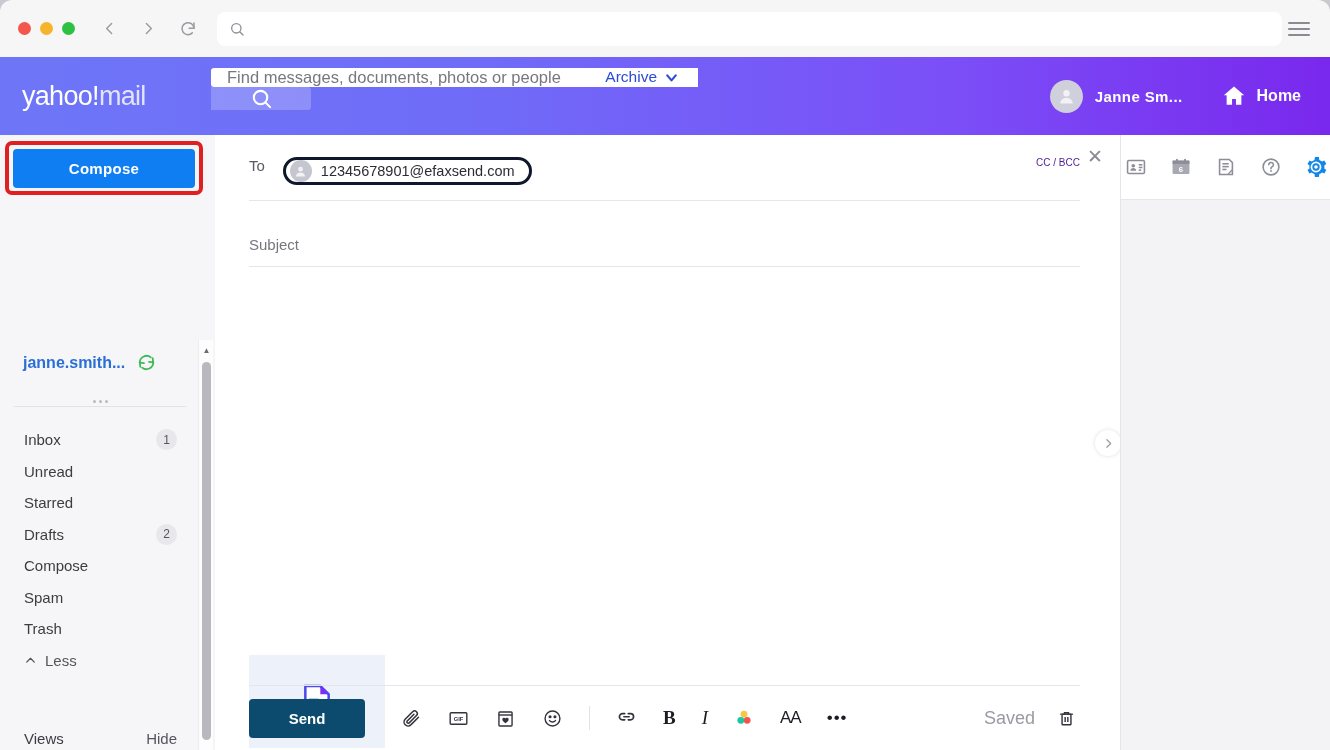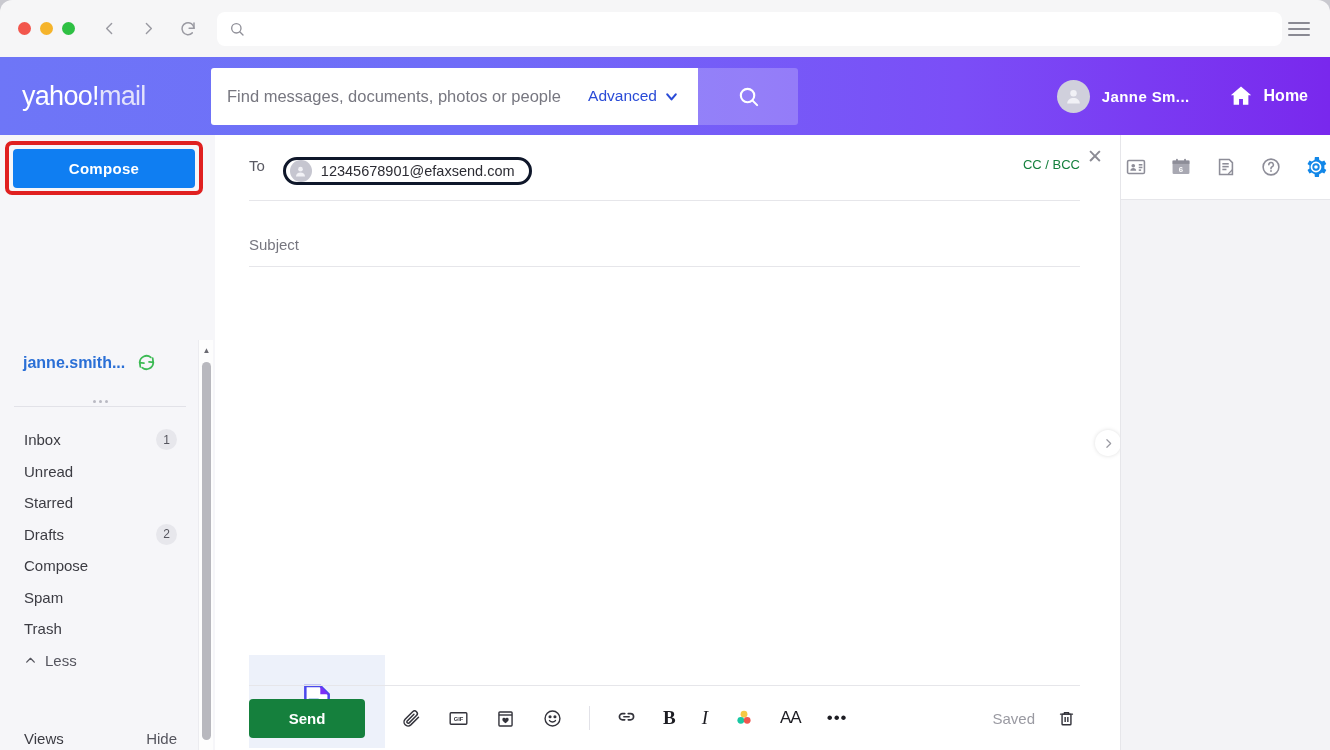--- a/index.html
+++ b/index.html
@@ -47,42 +47,42 @@
     display: flex; align-items: center;
   }
   .logo {
     margin-left: 22px; width: 180px;
     font-size: 27px; font-weight: normal; letter-spacing: -0.7px;
     color: #fff;
   }
   .logo .bang { color: #fff; }
   .logo .mail { color: #e3e3fb; }
 
-  .searchwrap { display: flex; margin-left: 9px; height: 57px; }
+  .searchwrap { display: flex; margin-left: 9px; height: 57px; flex-direction: column; }
   .searchbox {
     width: 487px; background: #fff;
     display: flex; align-items: center;
     border-top-left-radius: 3px; border-bottom-left-radius: 3px;
   }
   .searchbox .ph {
     flex: 1; padding-left: 16px;
     font-size: 16.5px; color: #777780;
   }
   .adv {
     font-size: 15.5px; color: #2a4bd7;
     padding-right: 6px;
   }
   .chev { padding-right: 18px; color: #2a4bd7; display: flex; align-items: center; }
   .searchbtn {
     width: 100px; background: rgba(255,255,255,0.22);
     display: flex; align-items: center; justify-content: center;
     border-top-right-radius: 3px; border-bottom-right-radius: 3px;
   }
 
-  .header-right { margin-left: auto; display: flex; align-items: center; margin-right: 22px; }
+  .header-right { margin-left: auto; display: flex; align-items: center; margin-right: 29px; }
   .avatar-hdr {
     width: 33px; height: 33px; border-radius: 50%;
     background: #d0d0dc; display: flex; align-items: center; justify-content: center;
   }
   .username { color: #fff; font-size: 15px; font-weight: bold; margin-left: 12px; letter-spacing: .4px; }
   .home-item { display: flex; align-items: center; margin-left: 38px; }
   .home-label { color: #fff; font-size: 16px; font-weight: bold; margin-left: 10px; }
 
   
   .sidebar {
@@ -180,21 +180,21 @@
     display: flex; align-items: center;
     padding: 0 14px 0 4px;
     background: #fff;
   }
   .chip-av {
     width: 22px; height: 22px; border-radius: 50%;
     background: #c6c6d0; margin-right: 9px;
     display: flex; align-items: center; justify-content: center;
   }
   .chip-mail { font-size: 14.5px; color: #2c2c33; }
-  .ccbcc { margin-left: auto; font-size: 13px; color: #15803d; }
+  .ccbcc { margin-left: auto; font-size: 10px; color: #4c1d95; }
 
   .subject-row {
     position: absolute; top: 88px; left: 34px;
     width: 831px; height: 44px;
     display: flex; align-items: center;
     border-bottom: 1px solid #e6e6ea;
     font-size: 15px; color: #76767f;
   }
 
   .body-area {
@@ -213,28 +213,28 @@
     position: absolute; bottom: 64px; left: 34px;
     width: 831px; height: 1px; background: #e6e6ea;
   }
   .bottombar {
     position: absolute; bottom: 0; left: 34px;
     width: 831px; height: 64px;
     display: flex; align-items: center;
   }
   .send-btn {
     width: 116px; height: 39px;
-    background: #15803d; border-radius: 4px;
+    background: #0c4a6e; border-radius: 4px;
     color: #fff; font-size: 15px; font-weight: bold;
     display: flex; align-items: center; justify-content: center;
   }
   .tool-group { display: flex; align-items: center; gap: 26px; margin-left: 36px; }
   .tool-sep { width: 1px; height: 24px; background: #e2e2e8; margin-left: 26px; }
   .tool-group2 { display: flex; align-items: center; gap: 26px; margin-left: 26px; }
-  .saved { margin-left: auto; font-size: 15px; color: #9a9aa2; }
+  .saved { margin-left: auto; font-size: 18px; color: #9a9aa2; }
   .trash-ico { margin-left: 22px; margin-right: 4px; }
 
   .collapse-btn {
     position: absolute; top: 430px; left: 1095px;
     width: 26px; height: 26px; border-radius: 50%;
     background: #fff; box-shadow: 0 0 4px rgba(0,0,0,.13);
     display: flex; align-items: center; justify-content: center;
     color: #9a9aa2;
   }
 
@@ -295,21 +295,21 @@
   </div>
 </div>
 
 <div class="yheader">
   <div class="logo">
     <span>yahoo</span><span class="bang">!</span><span class="mail">mail</span>
   </div>
   <div class="searchwrap">
     <div class="searchbox">
       <span class="ph">Find messages, documents, photos or people</span>
-      <span class="adv">Advanced</span>
+      <span class="adv">Archive</span>
       <span class="chev">
         <svg width="17" height="17" viewBox="0 0 24 24" fill="none" stroke="currentColor" stroke-width="3" stroke-linecap="round" stroke-linejoin="round">
             <polyline points="6 9 12 16 18 9"></polyline>
           </svg>
       </span>
     </div>
     <div class="searchbtn">
       <span style="color:#fff;display:flex">
         <svg width="23" height="23" viewBox="0 0 24 24" fill="none" stroke="currentColor" stroke-width="2.2" stroke-linecap="round">
             <circle cx="11" cy="11" r="7"></circle>

